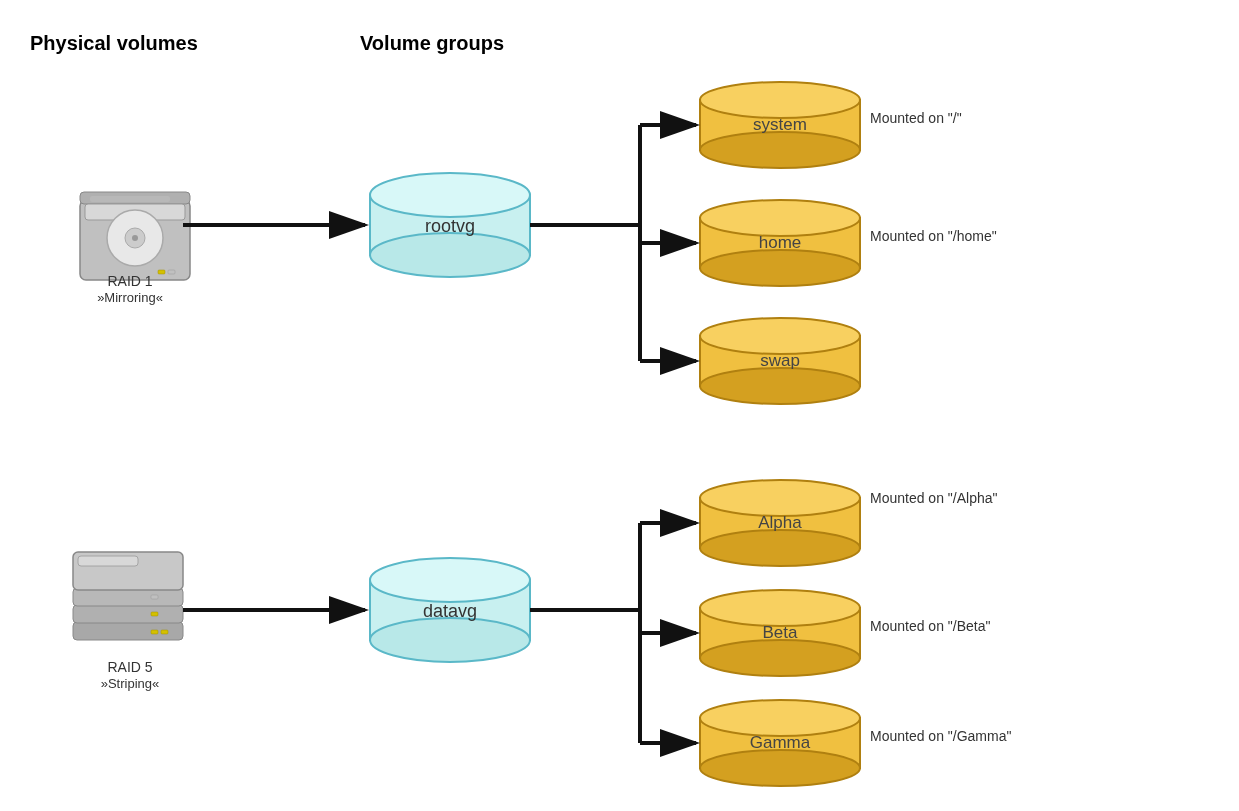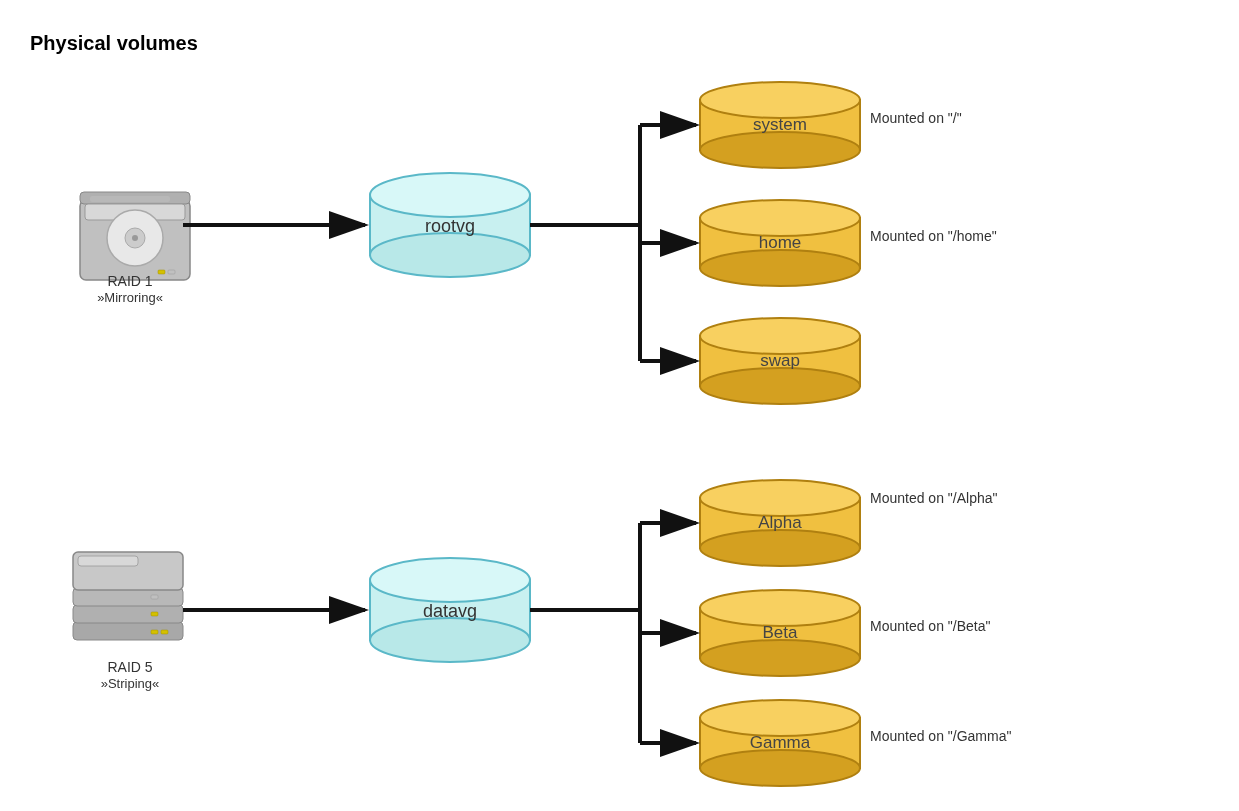--- a/index.html
+++ b/index.html
@@ -42,20 +42,21 @@
       width: 1239px;
       height: 811px;
     }
   </style>
 </head>
 <body>
 
 <div class="diagram">
 
   <div class="col-header" style="left:30px; width:210px;">Physical volumes</div>
+  <div class="col-header" style="left:360px; width:200px;">Volume groups</div>
 
   <svg class="main-svg">
 
     <g transform="translate(70, 160)">
 
       <rect x="10" y="40" width="110" height="80" rx="6" fill="#c0c0c0" stroke="#888" stroke-width="1.5"></rect>
       <rect x="10" y="32" width="110" height="12" rx="4" fill="#b0b0b0" stroke="#888" stroke-width="1"></rect>
 
       <rect x="15" y="44" width="100" height="16" rx="3" fill="#d8d8d8" stroke="#999" stroke-width="1"></rect>
 

